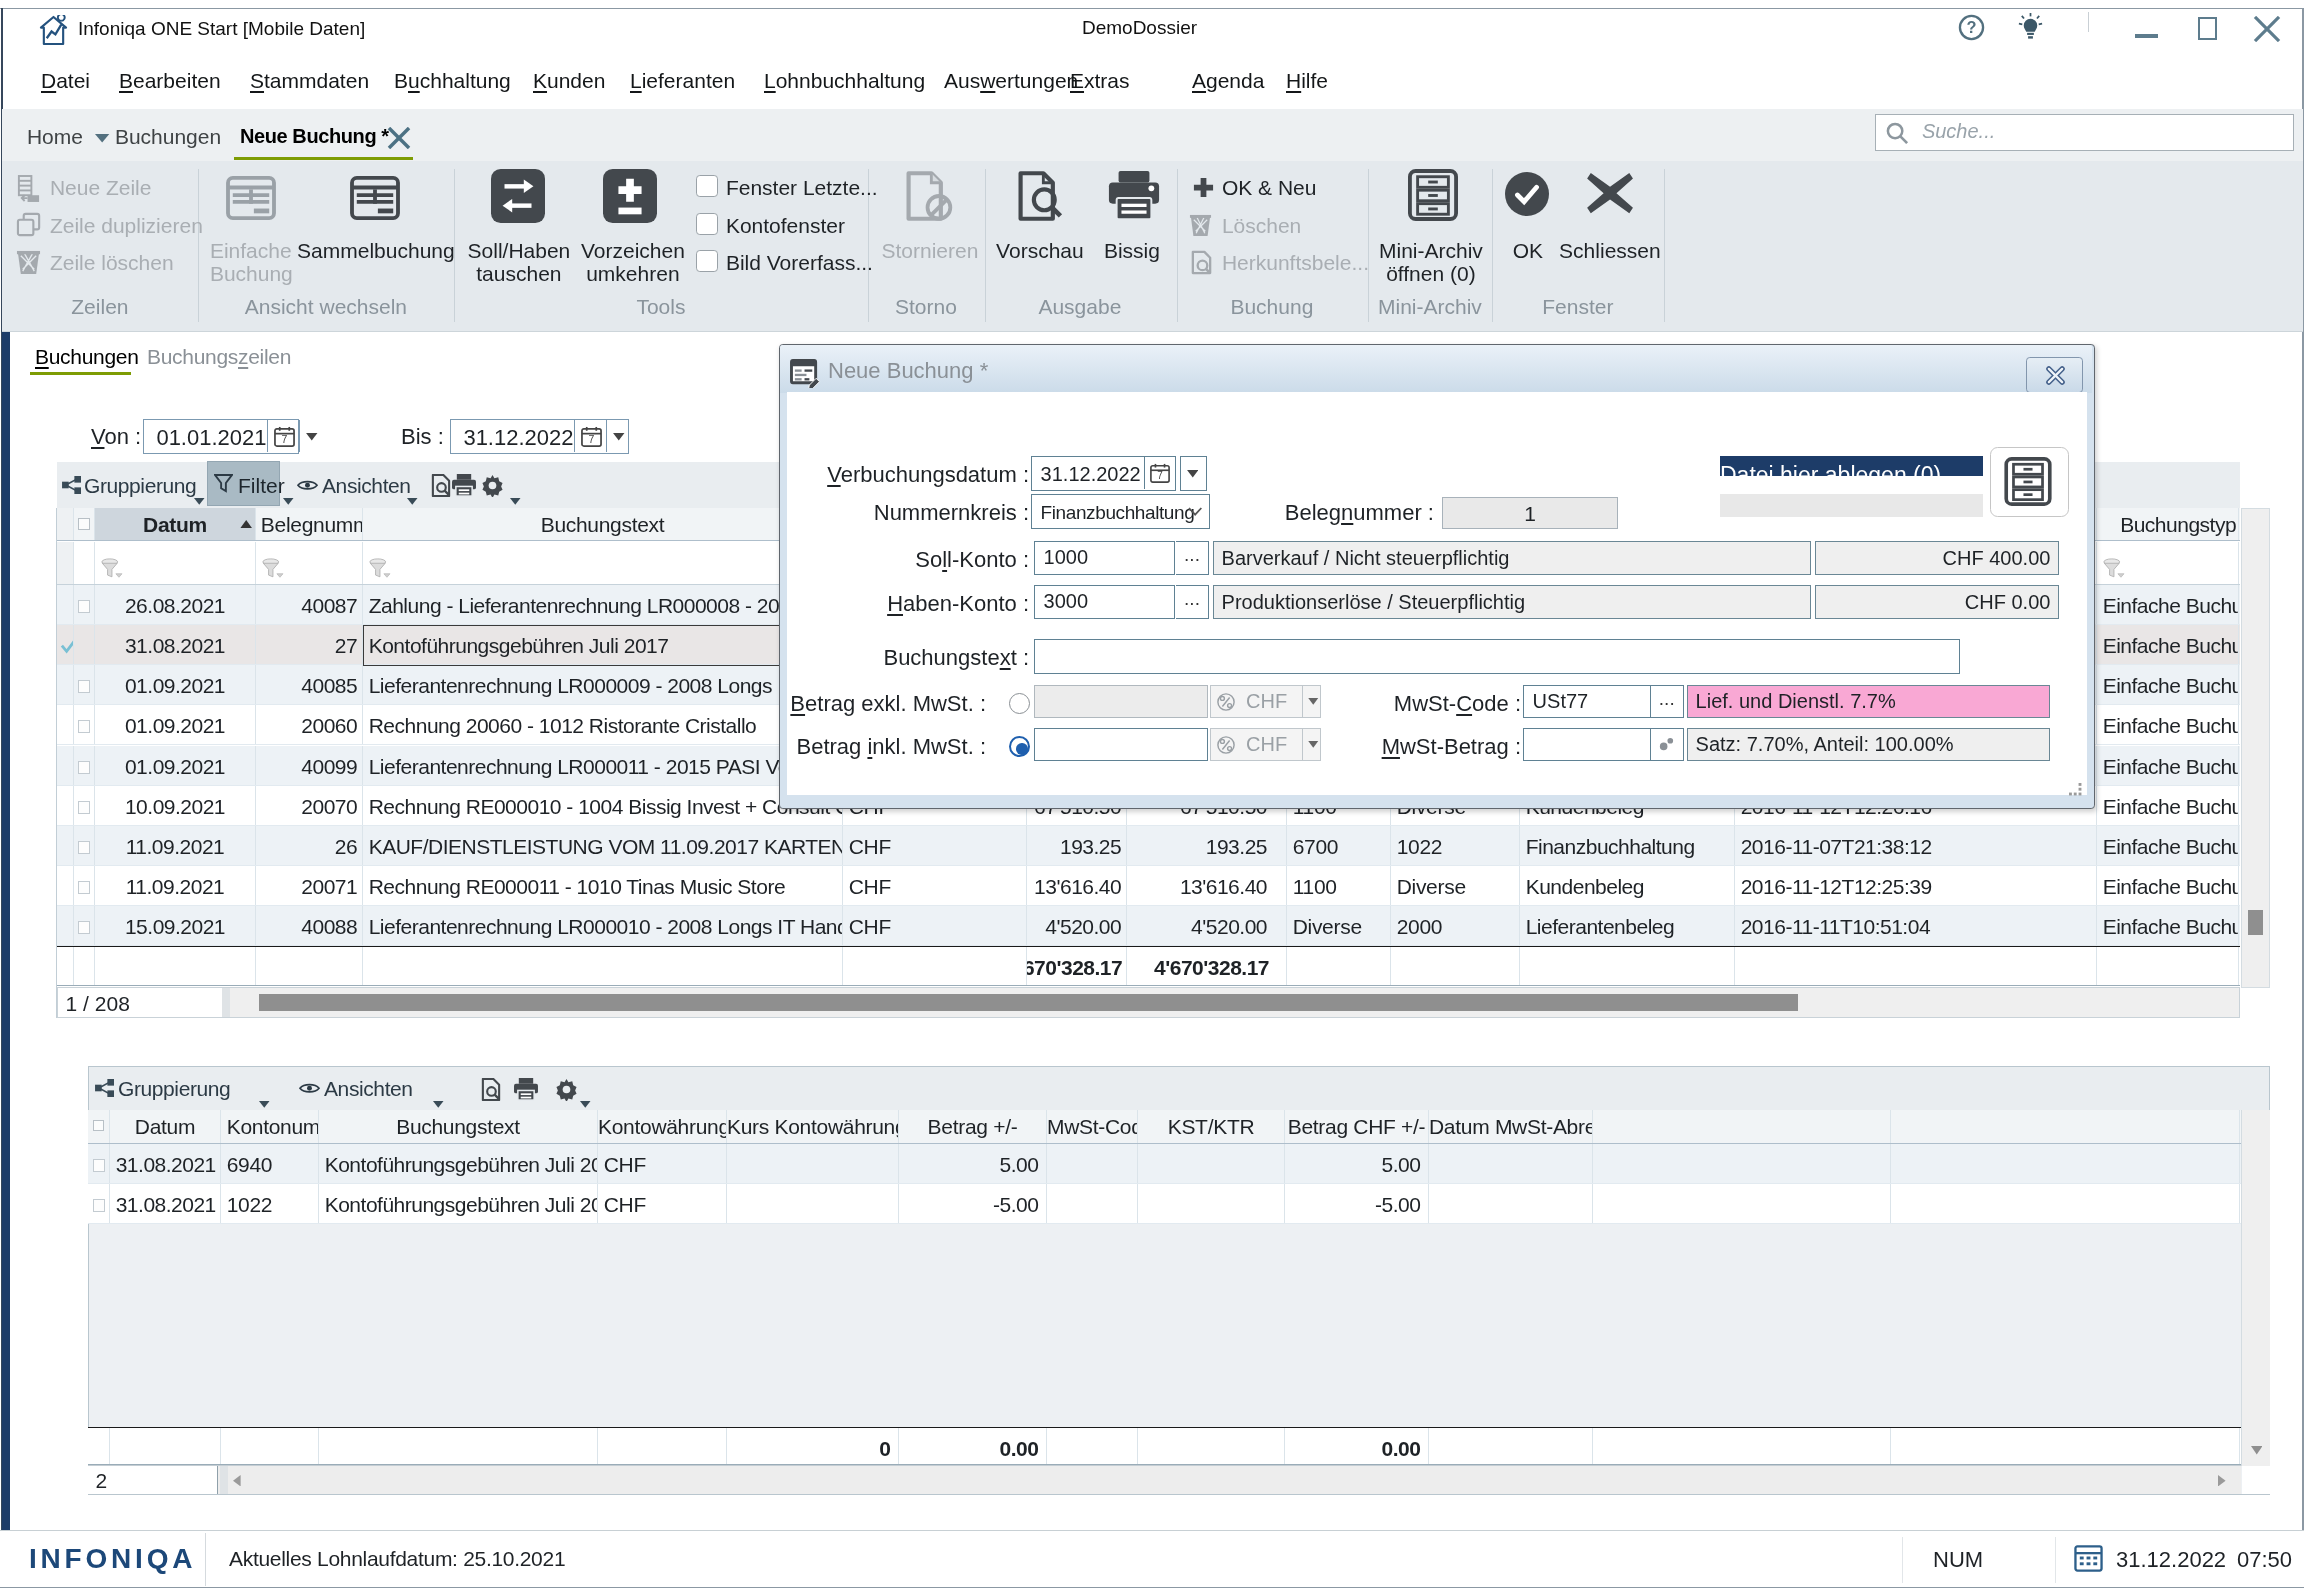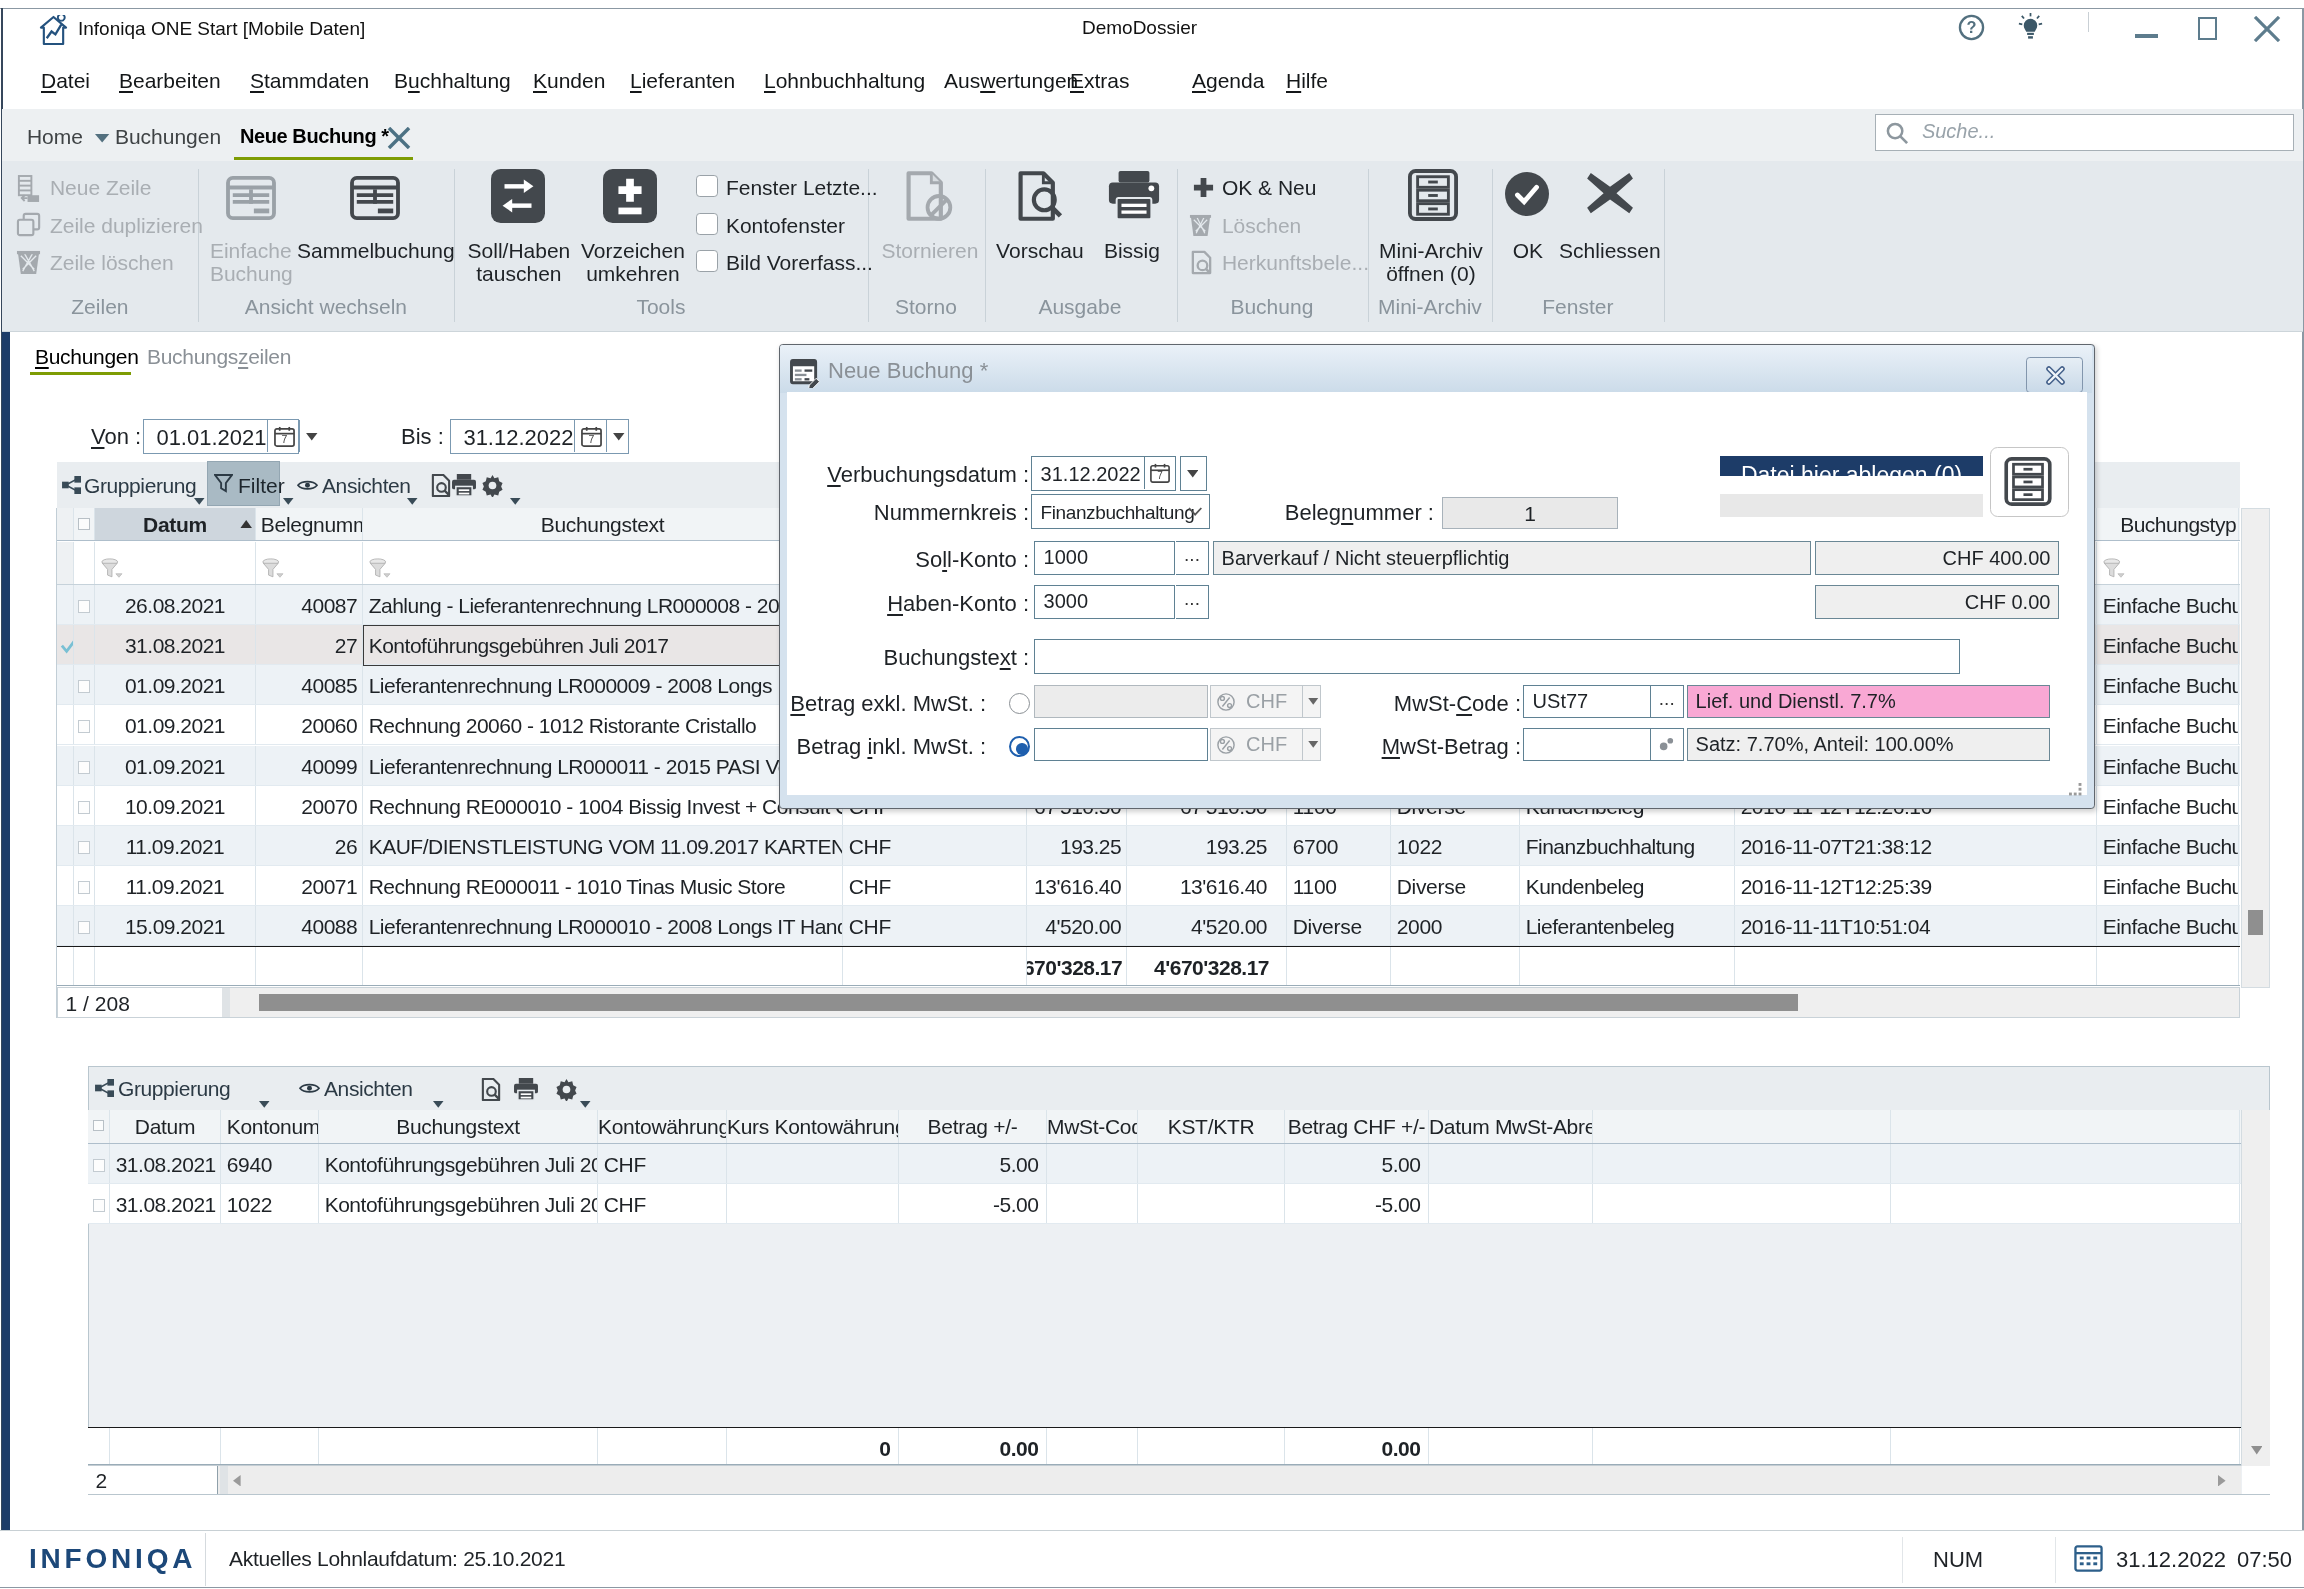--- a/index.html
+++ b/index.html
@@ -848,21 +848,21 @@
   <div class="a r" style="left:742px;top:500px;width:287px;font-size:22px">Nummernkreis :</div>
   <div class="inp" style="left:1031px;top:494px;width:179px;height:35px;border-color:#5f8193">
     <span class="a" style="left:8.6px;top:6.7px;font-size:19px;letter-spacing:-0.4px">Finanzbuchhaltung</span>
     <svg class="a" style="left:156px;top:12.4px" width="14.3" height="8.6" viewBox="0 0 15 9">
         <path d="M1 1 L7.5 8 L14 1" fill="none" stroke="#555" stroke-width="1.8"></path>
       </svg>
   </div>
   <div class="a r" style="left:1147px;top:500px;width:287px;font-size:22px">Beleg<u>n</u>ummer :</div>
   <div class="a c" style="left:1442px;top:497px;width:176px;height:32px;background:#e9e9e9;border:1px solid #a8b2ba;font-size:21px;padding-top:3.8px">1</div>
 
-  <div class="a" style="left:1720px;top:456px;width:263px;height:20px;background:#1d3c68;color:#fff;font-size:23px;text-align:center;padding-top:5.7px">Datei hier ablegen (0)</div>
+  <div class="a" style="left:1720px;top:456px;width:263px;height:20px;background:#1d3c68;color:#fff;font-size:23px;padding-top:5.7px">Datei hier ablegen (0)</div>
   <div class="a" style="left:1720px;top:494px;width:263px;height:23px;background:#e8e8e8"></div>
   <div class="a" style="left:1990px;top:447px;width:79px;height:70px;background:#fff;border:1.9px solid #c6c6c6;border-radius:7.6px">
     <svg class="a" style="left:13.4px;top:8.6px" width="48" height="49" viewBox="0 0 52 54">
         <rect x="2" y="2" width="48" height="50" rx="6" fill="none" stroke="#43484d" stroke-width="4"></rect>
         <g fill="none" stroke="#43484d" stroke-width="3">
           <rect x="10" y="8" width="32" height="11"></rect>
           <rect x="10" y="22" width="32" height="11"></rect>
           <rect x="10" y="36" width="32" height="11"></rect>
         </g>
         <g stroke="#43484d" stroke-width="3">
@@ -879,20 +879,21 @@
     </div>
   <div class="a" style="left:1176px;top:541px;width:33px;height:34px;border:1.9px solid #5f8193;border-left:none;background:#fff;font-size:19px;color:#333;text-align:center;padding-top:1.9px">...</div>
   <div class="a" style="left:1213px;top:541px;width:598px;height:34px;background:#efefef;border:1.9px solid #6a8795;font-size:20px;padding:4.8px 0 0 7.6px">Barverkauf / Nicht steuerpflichtig</div>
   <div class="a r" style="left:1815px;top:541px;width:244px;height:34px;background:#efefef;border:1.9px solid #6a8795;font-size:20px;padding:4.8px 7.6px 0 0">CHF 400.00</div>
 
   <div class="a r" style="left:742px;top:591px;width:287px;font-size:22px"><u>H</u>aben-Konto :</div>
   <div class="inp" style="left:1034px;top:585px;width:141px;height:34px;border-color:#5f8193">
       <span class="a" style="left:8.6px;top:3.8px;font-size:20px">3000</span>
     </div>
   <div class="a" style="left:1176px;top:585px;width:33px;height:34px;border:1.9px solid #5f8193;border-left:none;background:#fff;font-size:19px;color:#333;text-align:center;padding-top:1.9px">...</div>
+  <div class="a" style="left:1213px;top:585px;width:598px;height:34px;background:#efefef;border:1.9px solid #6a8795;font-size:20px;padding:4.8px 0 0 7.6px">Produktionserlöse / Steuerpflichtig</div>
   <div class="a r" style="left:1815px;top:585px;width:244px;height:34px;background:#efefef;border:1.9px solid #6a8795;font-size:20px;padding:4.8px 7.6px 0 0">CHF 0.00</div>
 
   <div class="a r" style="left:742px;top:645px;width:287px;font-size:22px">Buchungste<u>x</u>t :</div>
   <div class="inp" style="left:1034px;top:639px;width:926px;height:35px;border-color:#5f8193"></div>
 
   <div class="a r" style="left:699px;top:691px;width:287px;font-size:22px"><u>B</u>etrag exkl. MwSt. :</div>
   <div class="a" style="left:1009px;top:693px;width:21px;height:21px;border-radius:50%;background:#fff;border:1.9px solid #8a8f94"></div>
   <div class="a" style="left:1034px;top:685px;width:174px;height:33px;background:#ececec;border:1.9px solid #b0b8be"></div>
   <div class="a" style="left:1210px;top:685px;width:111px;height:33px;background:#f4f4f4;border:1px solid #c0c7cc">
     <svg class="a" style="left:5.7px;top:6.7px" width="18" height="18" viewBox="0 0 20 20">

